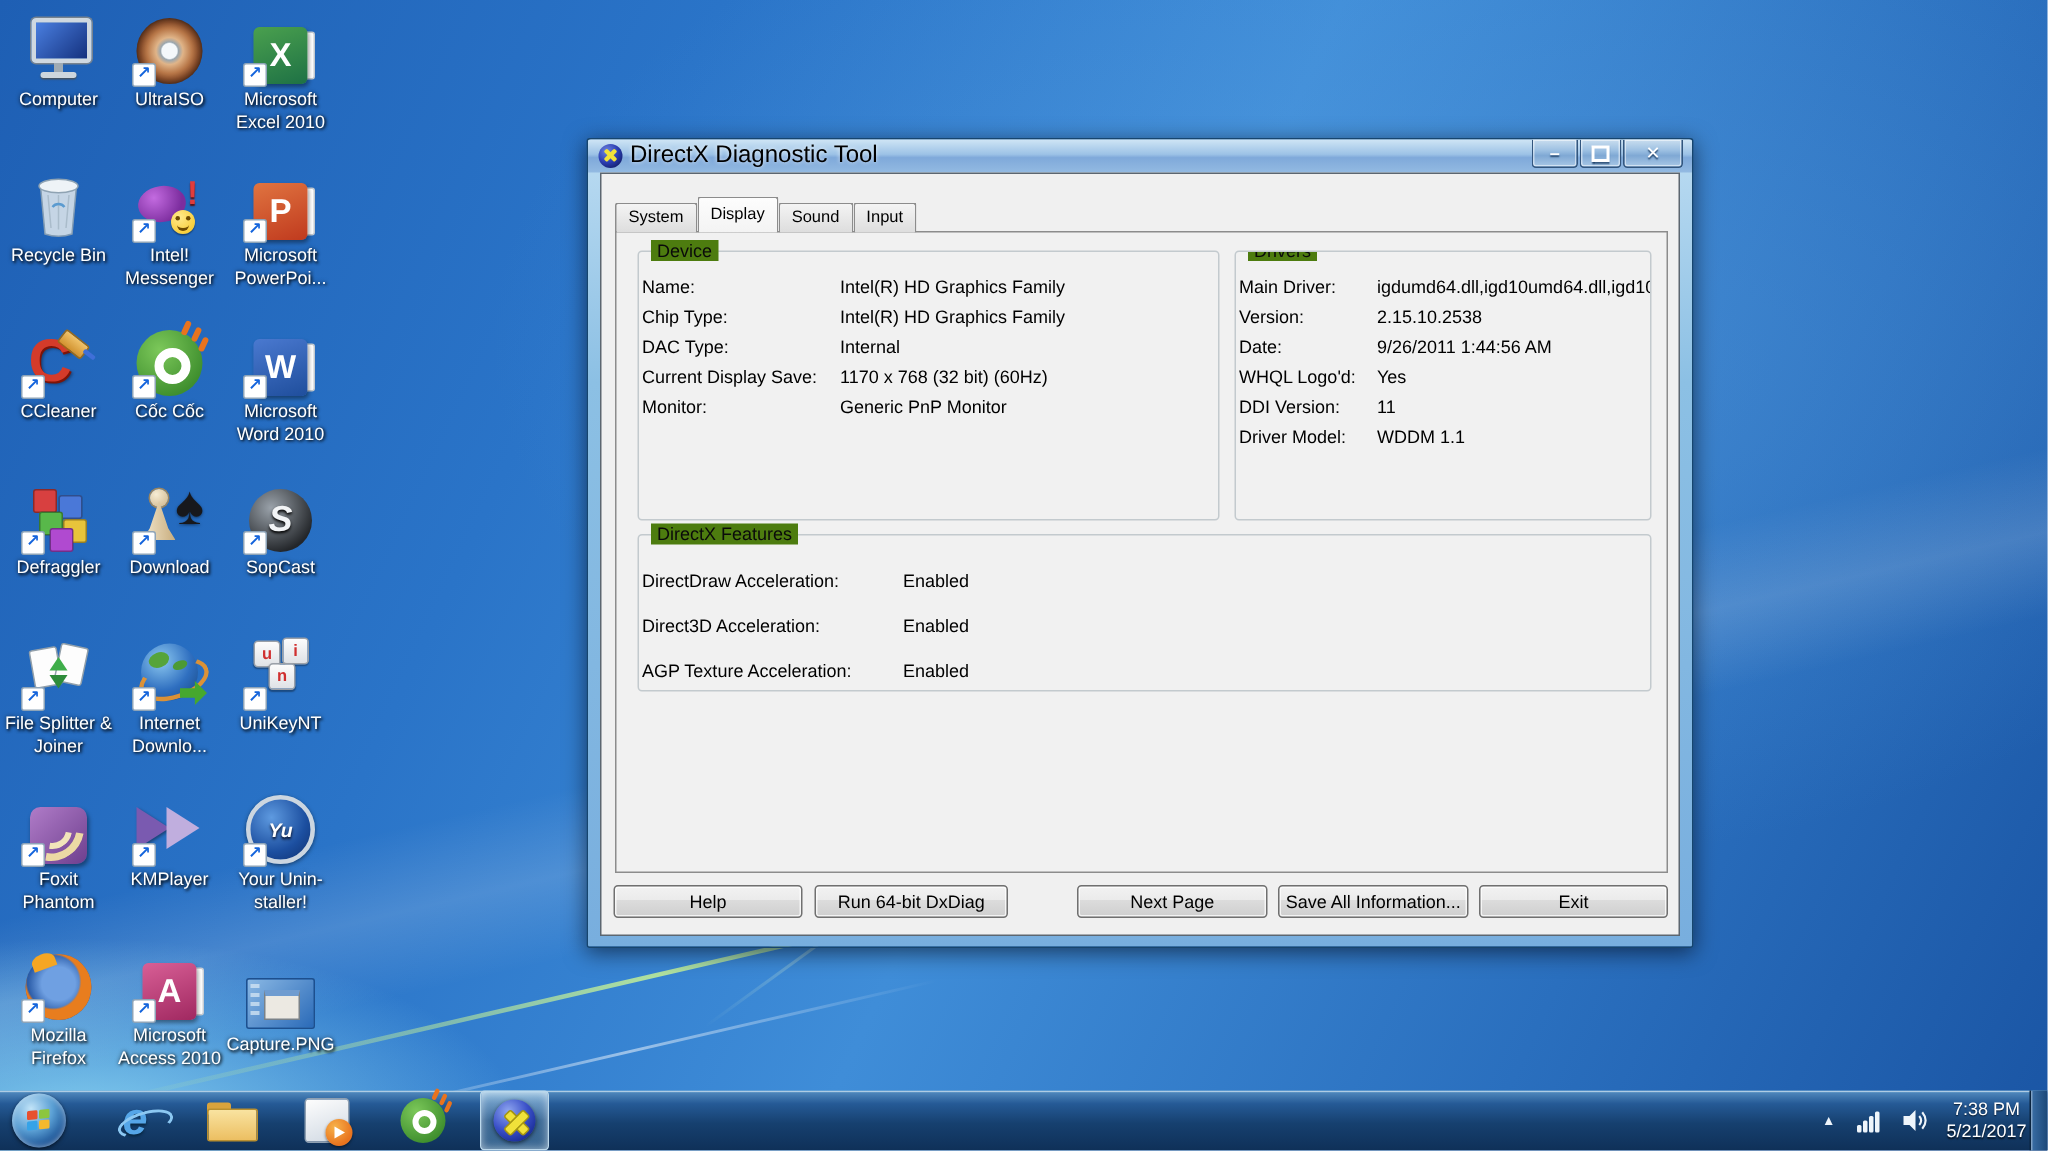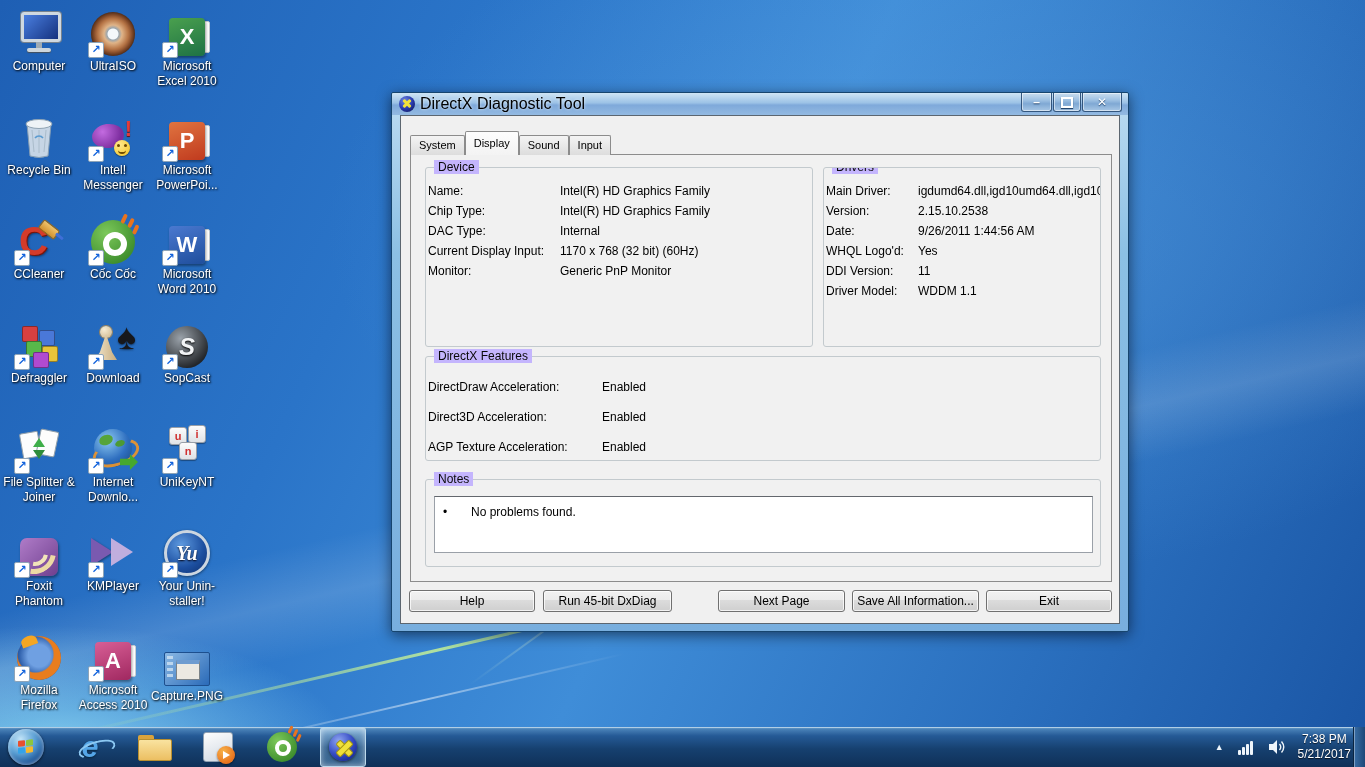--- a/index.html
+++ b/index.html
@@ -110,22 +110,22 @@
        box-shadow:1px 2px 3px rgba(0,0,0,.4);overflow:hidden;}
   .fox:before{content:"";position:absolute;left:-8px;top:-8px;width:34px;height:34px;border:5px solid transparent;border-bottom-color:#ecd9a4;border-radius:50%;transform:rotate(-35deg);}
   .fox:after{content:"";position:absolute;left:2px;top:2px;width:18px;height:18px;border:4px solid transparent;border-bottom-color:#f2e4ba;border-radius:50%;transform:rotate(-35deg);}
   
   .kmp{position:relative;width:48px;height:44px;}
   .kmp .k1{position:absolute;left:2px;top:6px;width:0;height:0;border-top:14px solid transparent;border-bottom:14px solid transparent;border-left:22px solid #7a5ab0;filter:drop-shadow(1px 1px 1px rgba(0,0,0,.4));}
   .kmp .k2{position:absolute;left:22px;top:6px;width:0;height:0;border-top:14px solid transparent;border-bottom:14px solid transparent;border-left:22px solid #c0aede;}
   
   .yu{width:40px;height:40px;border-radius:50%;border:3px solid #ccd6e0;
       background:radial-gradient(circle at 35% 30%,#5e9ae0,#1c4fa0 60%,#0e2f6e);
-      display:flex;align-items:center;justify-content:center;color:#fff;font-style:italic;font-weight:bold;font-size:20px;
-      text-shadow:0 1px 2px #001;box-shadow:0 1px 3px rgba(0,0,0,.5);font-family:Liberation Serif, serif;}
+      display:flex;align-items:center;justify-content:center;color:#fff;font-style:italic;font-weight:bold;font-size:13px;
+      text-shadow:0 1px 2px #001;box-shadow:0 1px 3px rgba(0,0,0,.5);}
   
   .ff{position:relative;width:44px;height:44px;border-radius:50%;
       background:radial-gradient(circle at 50% 45%,#6fa0e2 0 34%,#2b5ca8 62%,#1c3f7e);}
   .ff:after{content:"";position:absolute;inset:0;border-radius:50%;
       background:radial-gradient(circle at 42% 42%,transparent 0 48%,#e87d1e 52% 88%,#b85a10 100%);}
   .ff:before{content:"";position:absolute;left:4px;top:0px;width:16px;height:10px;background:#f5a623;border-radius:50% 50% 0 0;transform:rotate(-20deg);z-index:2;}
   
   .cap-t{position:relative;width:44px;height:32px;border:1px solid #1d4f8e;border-radius:2px;
          background:linear-gradient(135deg,#8ab8e4,#2a6ab8);}
   .cap-t:after{content:"";position:absolute;left:11px;top:7px;width:22px;height:15px;background:#ece9e2;border:1px solid #7a8288;
@@ -155,21 +155,21 @@
           border:1px solid #5c6670;}
   
   .tabs{position:absolute;left:9px;top:16px;height:23px;display:flex;align-items:flex-end;z-index:3;}
   .tab{height:19px;line-height:19px;padding:0 8px;font-size:11px;color:#000;
        border:1px solid #8c8c8c;border-bottom:none;border-radius:2px 2px 0 0;
        background:linear-gradient(#f4f4f4,#dddddd);margin-right:0;}
   .tab.active{height:23px;line-height:22px;background:linear-gradient(#fdfdfd,#f3f3f3);position:relative;z-index:4;}
   .tabpage{position:absolute;left:9px;top:38px;width:700px;height:426px;border:1px solid #8c8c8c;background:#f1f1f1;}
   
   .group{position:absolute;border:1px solid #c3cace;border-radius:3px;}
-  .gt{position:absolute;left:8px;top:-8px;background:#c4b5fd;padding:0 4px;font-size:12px;color:#0a0a0a;}
+  .gt{position:absolute;left:8px;top:-8px;background:#4d7c0f;padding:0 4px;font-size:12px;color:#0a0a0a;}
   .row{display:flex;margin-bottom:7px;font-size:12px;color:#000;line-height:13px;}
   .rl{text-align:left;flex:none;}
   .rv{margin-left:8px;white-space:nowrap;}
   .g-dev .rl{width:124px;} .g-drv .rl{width:84px;} .g-fx .rl{width:166px;}
   .g-dev .rows{padding-top:17px;} .g-drv .rows{padding-top:17px;overflow:hidden;}
   .g-fx .rows{padding-top:24px;}
   .g-fx .row{margin-bottom:17px;}
   .notes-box{position:absolute;left:8px;top:16px;width:657px;height:55px;background:#fff;
              border:1px solid #9aa0a8;border-top-color:#63676d;font-size:12px;color:#000;}
   .note-line{display:flex;padding:8px 0 0 8px;}
@@ -476,21 +476,21 @@
             </div>
           <div class="row">
               <span class="rl">Chip Type:</span>
               <span class="rv">Intel(R) HD Graphics Family</span>
             </div>
           <div class="row">
               <span class="rl">DAC Type:</span>
               <span class="rv">Internal</span>
             </div>
           <div class="row">
-              <span class="rl">Current Display Input:</span>
+              <span class="rl">Current Display Save:</span>
               <span class="rv">1170 x 768 (32 bit) (60Hz)</span>
             </div>
           <div class="row">
               <span class="rl">Monitor:</span>
               <span class="rv">Generic PnP Monitor</span>
             </div>
         </div>
       </div>
 
       <div class="group g-drv" style="left:412px;top:12px;width:276px;height:178px;overflow:hidden">
@@ -534,34 +534,25 @@
               <span class="rl">Direct3D Acceleration:</span>
               <span class="rv">Enabled</span>
             </div>
           <div class="row">
               <span class="rl">AGP Texture Acceleration:</span>
               <span class="rv">Enabled</span>
             </div>
         </div>
       </div>
 
-      <div class="group" style="left:14px;top:324px;width:674px;height:86px">
-        <span class="gt">Notes</span>
-        <div class="notes-box">
-          <div class="note-line">
-            <span class="note-bullet">•</span>
-            <span>No problems found.</span>
-          </div>
-        </div>
-      </div>
 
     </div>
 
     <button class="w7btn" style="left:8px;width:126px">Help</button>
-    <button class="w7btn" style="left:142px;width:129px">Run 45-bit DxDiag</button>
+    <button class="w7btn" style="left:142px;width:129px">Run 64-bit DxDiag</button>
     <button class="w7btn" style="left:317px;width:127px">Next Page</button>
     <button class="w7btn" style="left:451px;width:127px">Save All Information...</button>
     <button class="w7btn" style="left:585px;width:126px">Exit</button>
   </div>
 </div>
 
 <div class="taskbar">
   <div class="orb">
     <div class="flag">
         <i class="f1"></i>

